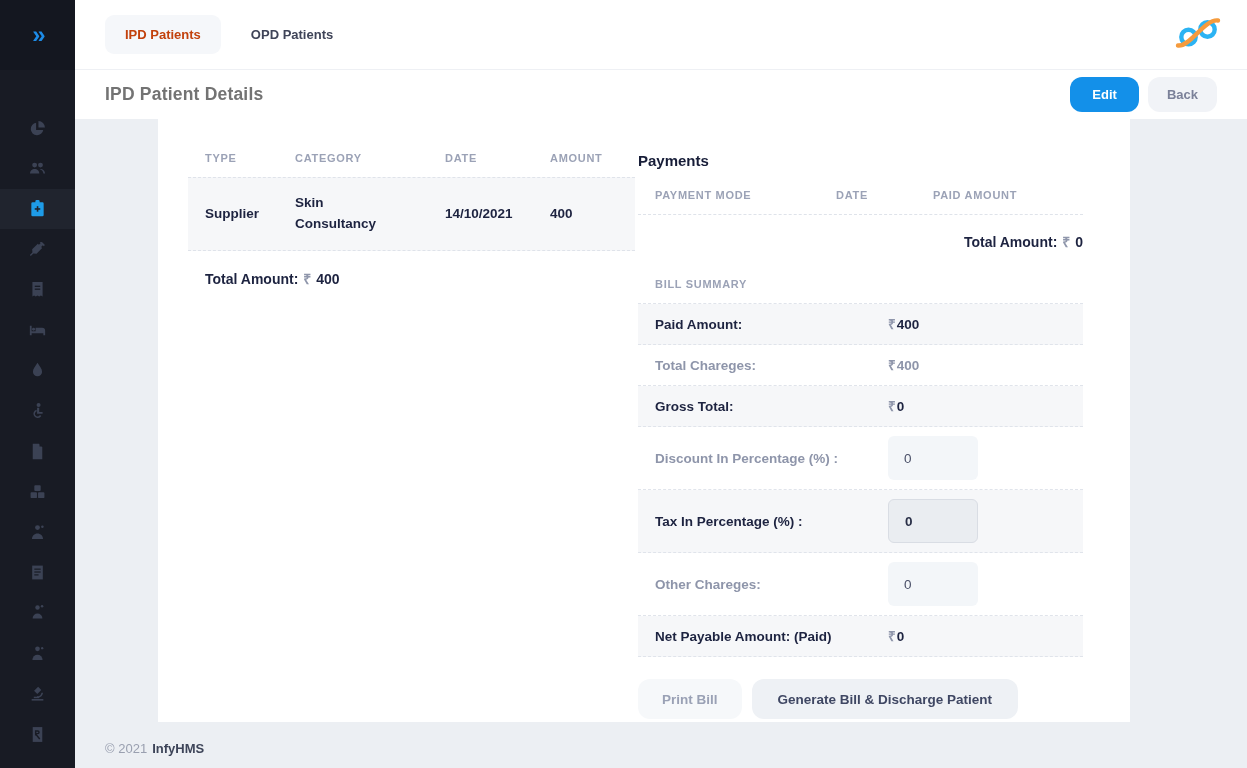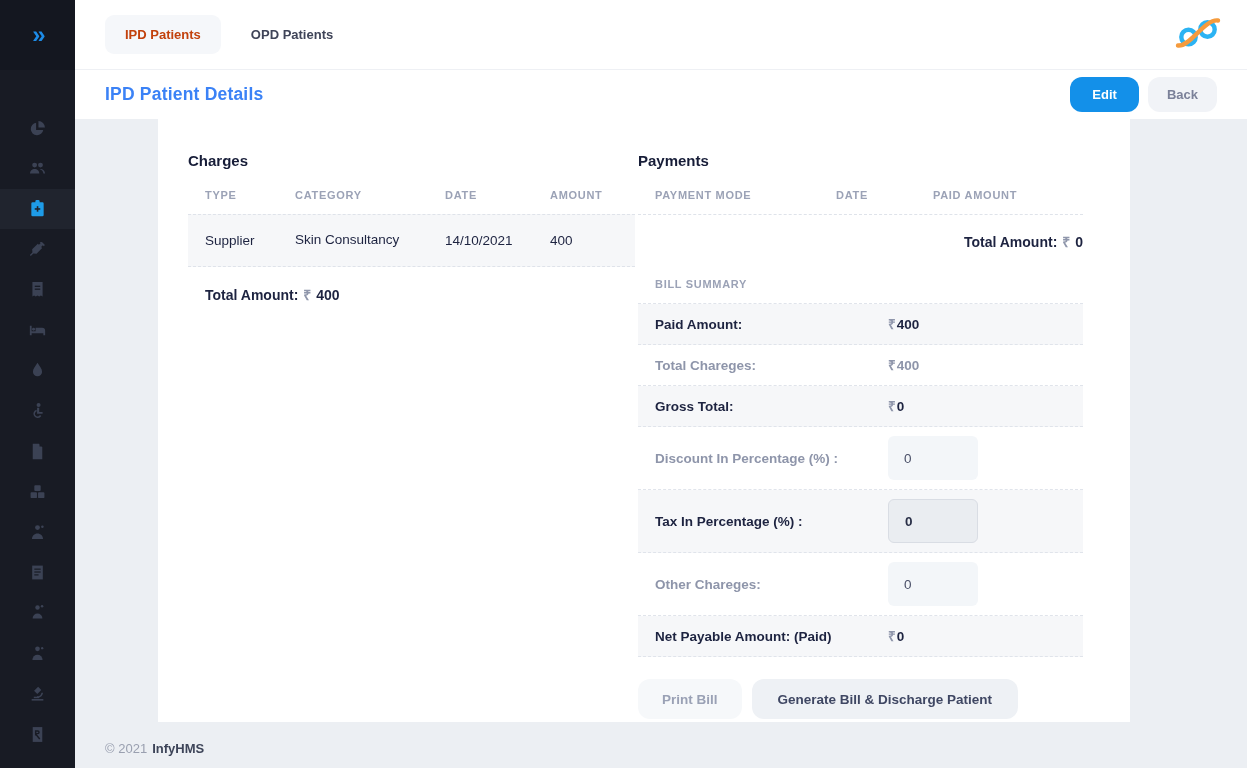--- a/index.html
+++ b/index.html
@@ -25,41 +25,41 @@
   .topbar { position:absolute; left:75px; top:0; width:1172px; height:70px; background:#fff;
             border-bottom:1px solid #eef0f4; display:flex; align-items:center; }
   .tabs { display:flex; align-items:center; margin-left:30px; gap:10px; }
   .tab { font-size:13px; font-weight:bold; color:#3f4458; padding:12px 20px; border-radius:9px; cursor:pointer; white-space:nowrap; }
   .tab.active { background:#f5f7fa; color:#c2410c; }
   .logo { margin-left:auto; margin-right:26px; }
 
   
   .pagehead { position:absolute; left:75px; top:70px; width:1172px; height:49px; background:#fff;
               display:flex; align-items:center; }
-  .page-title { margin-left:30px; font-size:17.5px; font-weight:bold; color:#3b82f6; letter-spacing:.2px; }
+  .page-title { margin-left:30px; font-size:17.5px; font-weight:bold; color:#737373; letter-spacing:.2px; }
   .head-actions { margin-left:auto; margin-right:30px; display:flex; gap:9px; }
   .btn { border:none; border-radius:12px; font-size:13px; font-weight:bold; font-family:inherit; cursor:pointer; }
   .btn-edit { background:#1390e9; color:#fff; padding:10px 22px; }
   .btn-back { background:#f1f3f7; color:#7b8199; padding:10px 19px; }
 
   
   .content { position:absolute; left:75px; top:119px; width:1172px; height:649px; background:#eceff3; }
   .card { position:absolute; left:83px; top:0; width:972px; height:603px; background:#fff; }
   .col-left  { position:absolute; left:30px;  top:33px; width:447px; }
   .col-right { position:absolute; left:480px; top:33px; width:445px; }
   .section-title { font-size:15px; font-weight:bold; color:#171d38; margin:0 0 20px 0; }
 
   .thead { display:grid; padding-left:17px; color:#9ba2b6; font-size:11px; font-weight:bold;
            letter-spacing:.7px; padding-bottom:13px; }
   .charges-grid { grid-template-columns:90px 150px 105px 1fr; }
   .pay-grid { grid-template-columns:181px 97px 1fr; }
 
   .trow { display:grid; grid-template-columns:90px 150px 105px 1fr; padding:15px 0 15px 17px;
           background:#f6f7f9; border-top:1px dashed #dfe3ea; border-bottom:1px dashed #dfe3ea;
-          font-size:13.5px; font-weight:normal; color:#1d2340; align-items:center; }
+          font-size:13.5px; font-weight:bold; color:#1d2340; align-items:center; }
   .cat { max-width:112px; line-height:1.55; display:inline-block; }
 
   .total-line { margin-top:18px; padding-left:17px; font-size:14px; font-weight:bold; color:#1d2340; }
   .rup { color:#8f96ab; margin:0 1px 0 5px; font-weight:bold; }
 
   .pay-sep { border-top:1px dashed #dfe3ea; }
   .pay-total { text-align:right; padding:17px 0 15px; font-size:14px; font-weight:bold; color:#1d2340; }
   .bill-label { padding-left:17px; color:#9ba2b6; font-size:11px; font-weight:bold; letter-spacing:.7px;
                 margin:12px 0 13px; }
   .bill-rows { border-top:1px dashed #e0e4eb; }
@@ -221,21 +221,20 @@
   <div class="head-actions">
     <button class="btn btn-edit">Edit</button>
     <button class="btn btn-back">Back</button>
   </div>
 </div>
 
 <div class="content">
   <div class="card">
 
     <div class="col-left">
-      <h3 class="section-title">Charges</h3>
       <div class="thead charges-grid">
         <span>TYPE</span>
         <span>CATEGORY</span>
         <span>DATE</span>
         <span>AMOUNT</span>
       </div>
       <div class="trow">
         <span>Supplier</span>
         <span class="cat">Skin Consultancy</span>
         <span>14/10/2021</span>

